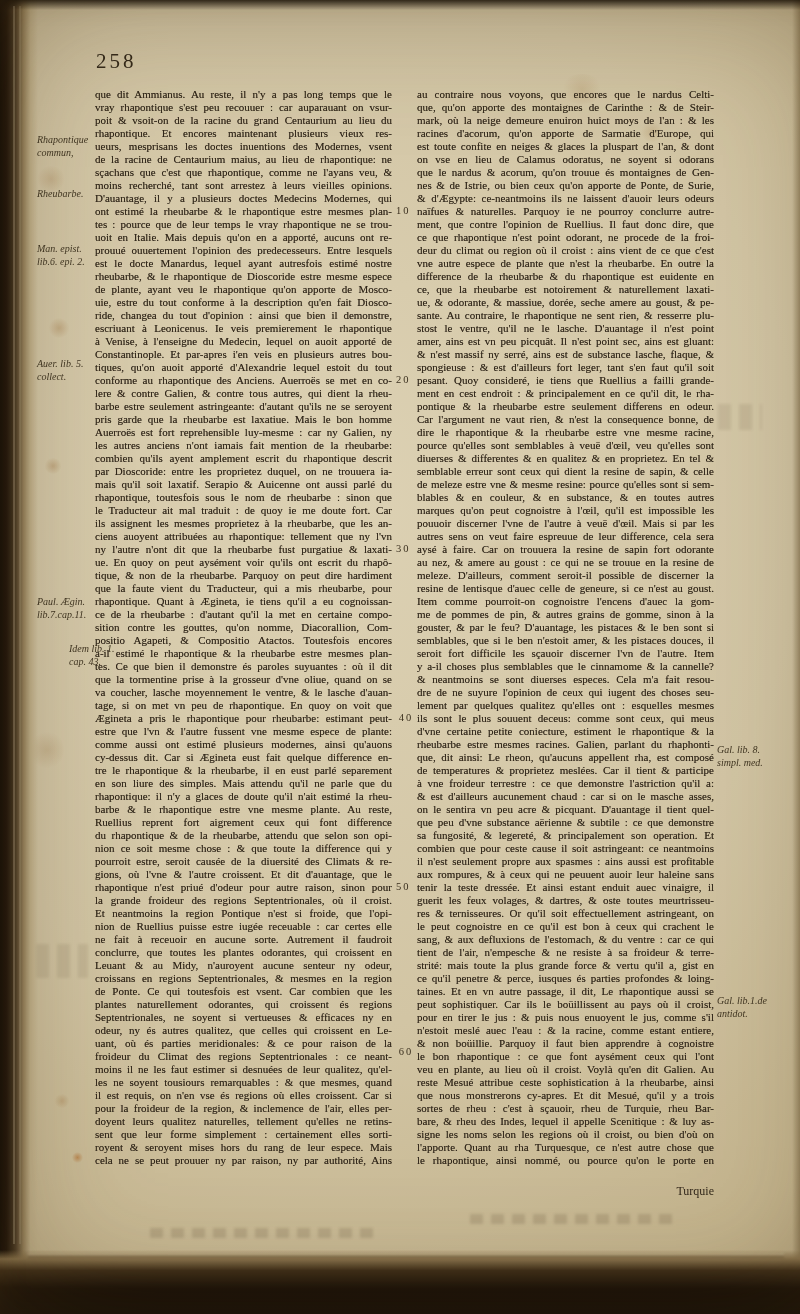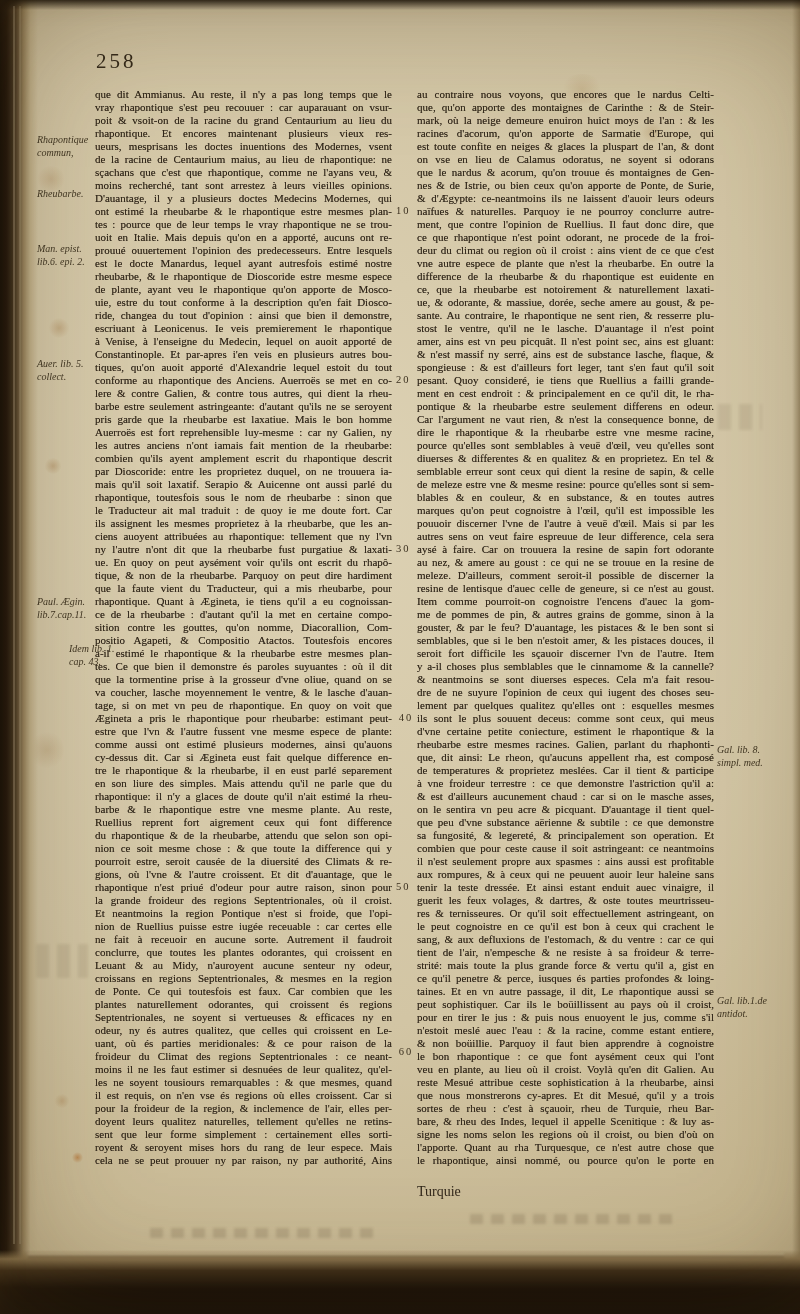--- a/index.html
+++ b/index.html
@@ -49,21 +49,21 @@
   .col{position:absolute;top:88px;width:297px;color:#31271a;}
   #col-left{left:95px;}
   #col-right{left:417px;}
   .tl{
     height:13px;line-height:13px;font-size:11px;
     text-align:justify;text-align-last:justify;overflow:hidden;
     text-shadow:0 0 .4px rgba(49,39,26,.6);
   }
   #catchword{
     position:absolute;left:417px;top:1184px;width:297px;
-    font-size:14px;color:#31271a;
+    font-size:12px;text-align:right;color:#31271a;
   }
 
   
   .mn{
     position:absolute;font-style:italic;font-size:10px;line-height:12.5px;
     color:#3f3420;width:56px;
   }
   .mn.left{left:37px;}
   .mn.right{left:717px;width:54px;}
   .gutter-num{
@@ -164,21 +164,21 @@
       <div class="tl">pourroit estre, seroit causée de la diuersité des Climats &amp; re-</div>
       <div class="tl">gions, où l'vne &amp; l'autre croissent. Et dit d'auantage, que le</div>
       <div class="tl">rhapontique n'est priué d'odeur pour autre raison, sinon pour</div>
       <div class="tl">la grande froideur des regions Septentrionales, où il croist.</div>
       <div class="tl">Et neantmoins la region Pontique n'est si froide, que l'opi-</div>
       <div class="tl">nion de Ruellius puisse estre iugée receuable : car certes elle</div>
       <div class="tl">ne fait à receuoir en aucune sorte. Autrement il faudroit</div>
       <div class="tl">conclurre, que toutes les plantes odorantes, qui croissent en</div>
       <div class="tl">Leuant &amp; au Midy, n'auroyent aucune senteur ny odeur,</div>
       <div class="tl">croissans en regions Septentrionales, &amp; mesmes en la region</div>
-      <div class="tl">de Ponte. Ce qui toutesfois est faux. Car combien que les</div>
+      <div class="tl">de Ponte. Ce qui toutesfois est vsent. Car combien que les</div>
       <div class="tl">plantes naturellement odorantes, qui croissent és regions</div>
       <div class="tl">Septentrionales, ne soyent si vertueuses &amp; efficaces ny en</div>
       <div class="tl">odeur, ny és autres qualitez, que celles qui croissent en Le-</div>
       <div class="tl">uant, où és parties meridionales: &amp; ce pour raison de la</div>
       <div class="tl">froideur du Climat des regions Septentrionales : ce neant-</div>
       <div class="tl">moins il ne les faut estimer si desnuées de leur qualitez, qu'el-</div>
       <div class="tl">les ne soyent tousiours remarquables : &amp; que mesmes, quand</div>
       <div class="tl">il est requis, on n'en vse és regions où elles croissent. Car si</div>
       <div class="tl">pour la froideur de la region, &amp; inclemence de l'air, elles per-</div>
       <div class="tl">doyent leurs qualitez naturelles, tellement qu'elles ne retins-</div>

